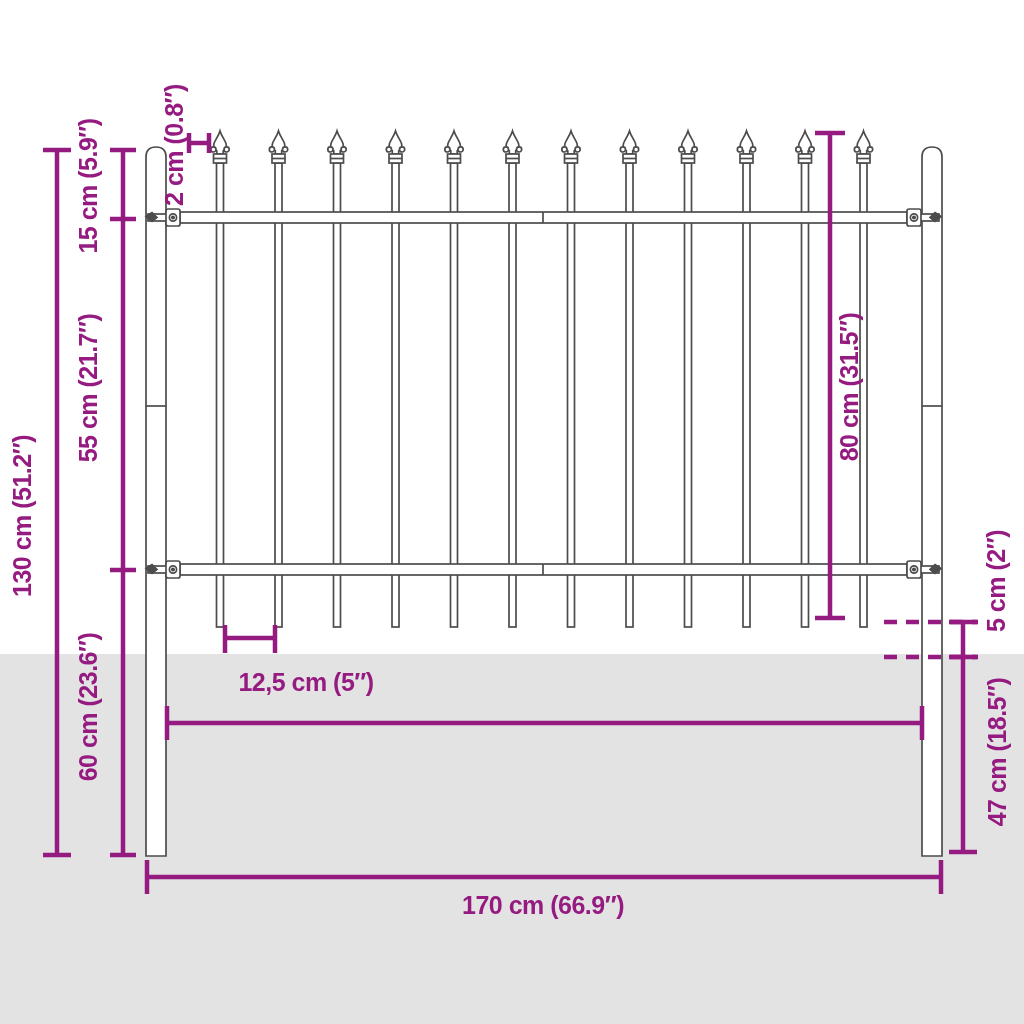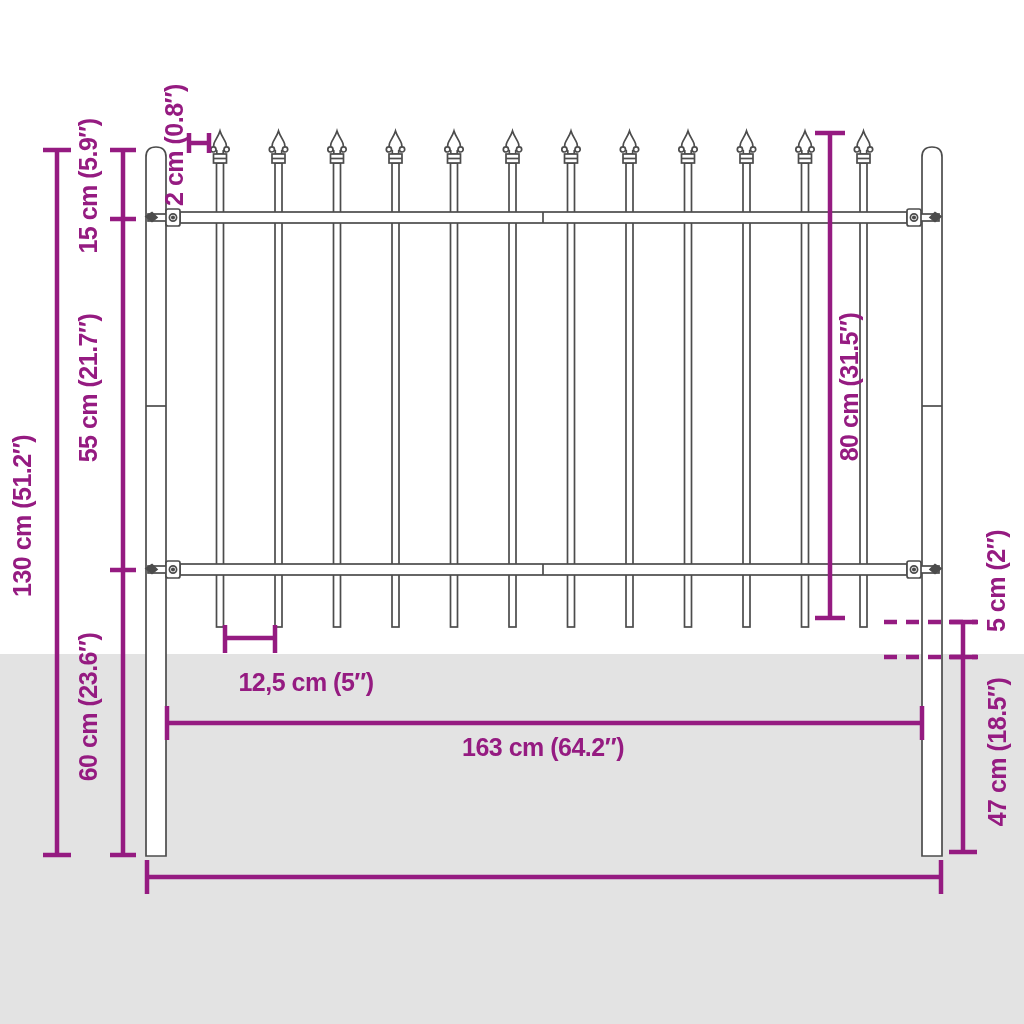--- a/index.html
+++ b/index.html
@@ -207,14 +207,14 @@
 
   <div class="dim-label v" style="left: 22px; top: 516px; color: rgb(149, 27, 129);">130 cm (51.2″)</div>
   <div class="dim-label v" style="left: 88px; top: 186px; color: rgb(149, 27, 129);">15 cm (5.9″)</div>
   <div class="dim-label v" style="left: 88px; top: 388px; color: rgb(149, 27, 129);">55 cm (21.7″)</div>
   <div class="dim-label v" style="left: 88px; top: 707px; color: rgb(149, 27, 129);">60 cm (23.6″)</div>
   <div class="dim-label v" style="left: 174px; top: 145px; color: rgb(149, 27, 129);">2 cm (0.8″)</div>
   <div class="dim-label v" style="left: 849px; top: 387px; color: rgb(149, 27, 129);">80 cm (31.5″)</div>
   <div class="dim-label v" style="left: 996px; top: 581px; color: rgb(149, 27, 129);">5 cm (2″)</div>
   <div class="dim-label v" style="left: 997px; top: 752px; color: rgb(149, 27, 129);">47 cm (18.5″)</div>
   <div class="dim-label" style="left: 258px; top: 682px; color: rgb(149, 27, 129); margin-left: 48px;">12,5 cm (5″)</div>
-  <div class="dim-label" style="left: 543px; top: 747px; color: rgb(149, 27, 129);">163 cm (64.2″)</div>
+  <div class="dim-label" style="left: 543px; top: 905px; color: rgb(149, 27, 129);">170 cm (66.9″)</div>
 </div>
 
 </body></html>

